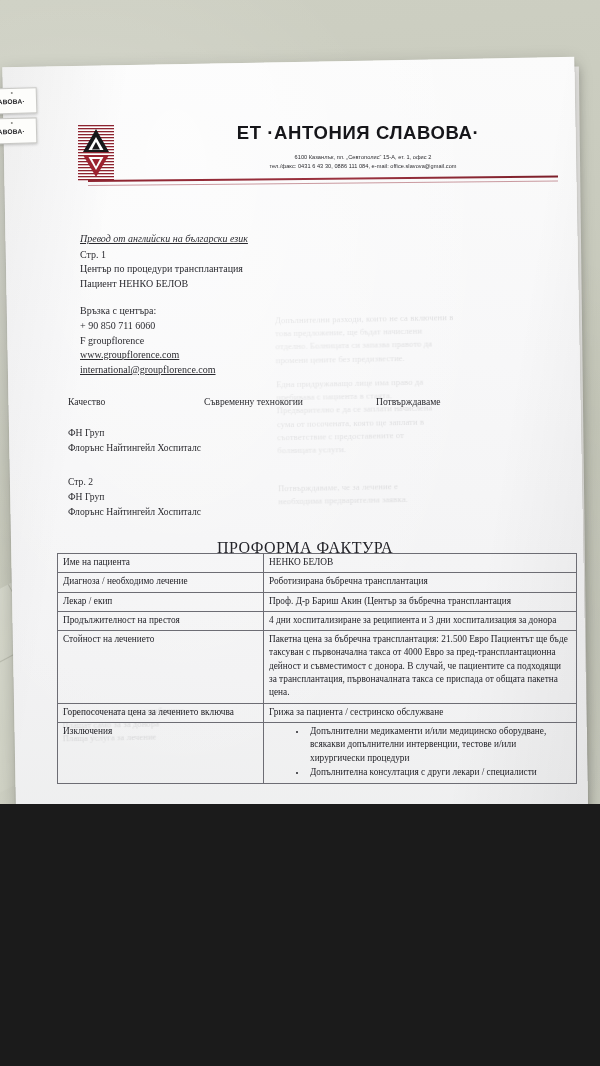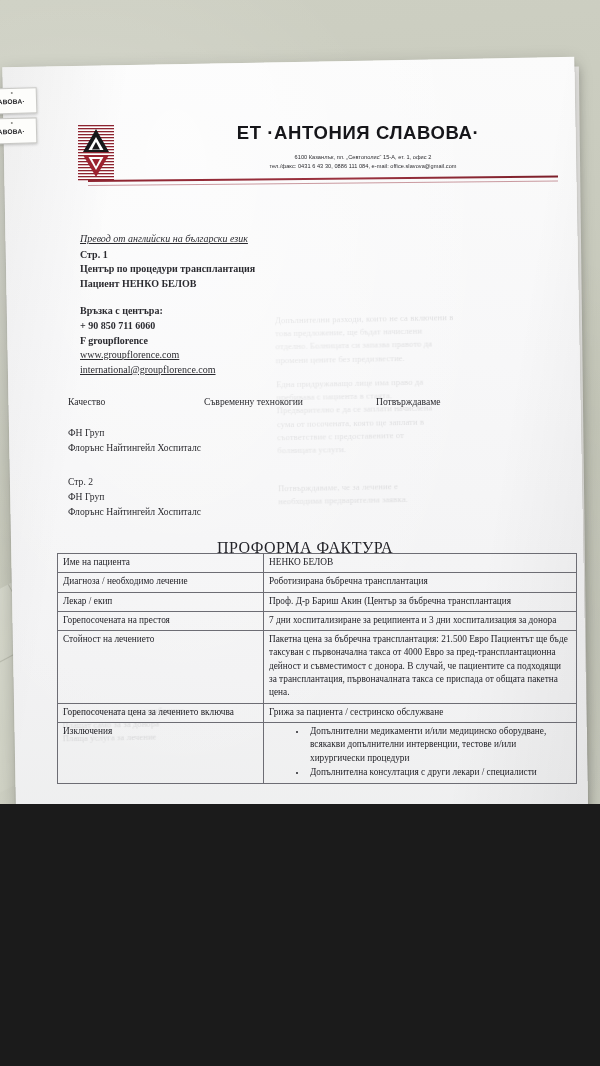--- a/index.html
+++ b/index.html
@@ -170,21 +170,21 @@
     font-size: 10px;
     line-height: 14.6px;
     color: #2b2b30;
   }
   .body-text .ital-ul {
     font-style: italic;
     text-decoration: underline;
     display: block;
     margin-bottom: 1px;
   }
-  .body-text .line { display: block; white-space: nowrap; font-weight: bold; }
+  .body-text .line { display: block; white-space: nowrap; }
   .body-text .link {
     text-decoration: underline;
     display: block;
     white-space: nowrap;
   }
   .body-text .gap { display: block; height: 13px; }
 
   
   .tri-row {
     position: absolute;
@@ -412,22 +412,22 @@
       </tr>
       <tr>
         <td class="lbl">Диагноза / необходимо лечение</td>
         <td class="val">Роботизирана бъбречна трансплантация</td>
       </tr>
       <tr>
         <td class="lbl">Лекар / екип</td>
         <td class="val">Проф. Д-р Бариш Акин (Център за бъбречна трансплантация</td>
       </tr>
       <tr>
-        <td class="lbl">Горепосочената на престоя</td>
-        <td class="val">7 дни хоспитализиране за реципиента и 3 дни хоспитализация за донора</td>
+        <td class="lbl">Продължителност на престоя</td>
+        <td class="val">4 дни хоспитализиране за реципиента и 3 дни хоспитализация за донора</td>
       </tr>
       <tr>
         <td class="lbl">Стойност на лечениeто</td>
         <td class="val">Пакетна цена за бъбречна трансплантация: 21.500 Евро Пациентът ще бъде таксуван с първоначална такса от 4000 Евро за пред-трансплантационна дейност и съвместимост с донора. В случай, че пациентите са подходящи за трансплантация, първоначалната такса се приспада от общата пакетна цена.</td>
       </tr>
       <tr>
         <td class="lbl">Горепосочената цена за лечениeто включва</td>
         <td class="val">Грижа за пациента / сестринско обслужване</td>
       </tr>
       <tr>

